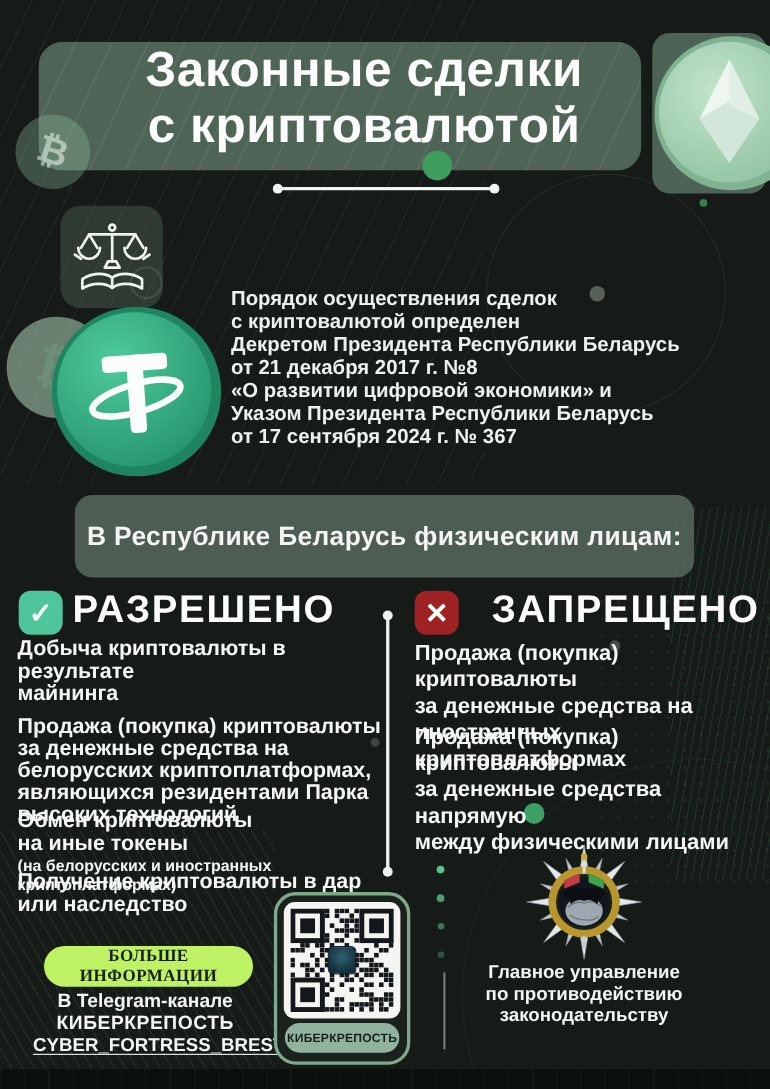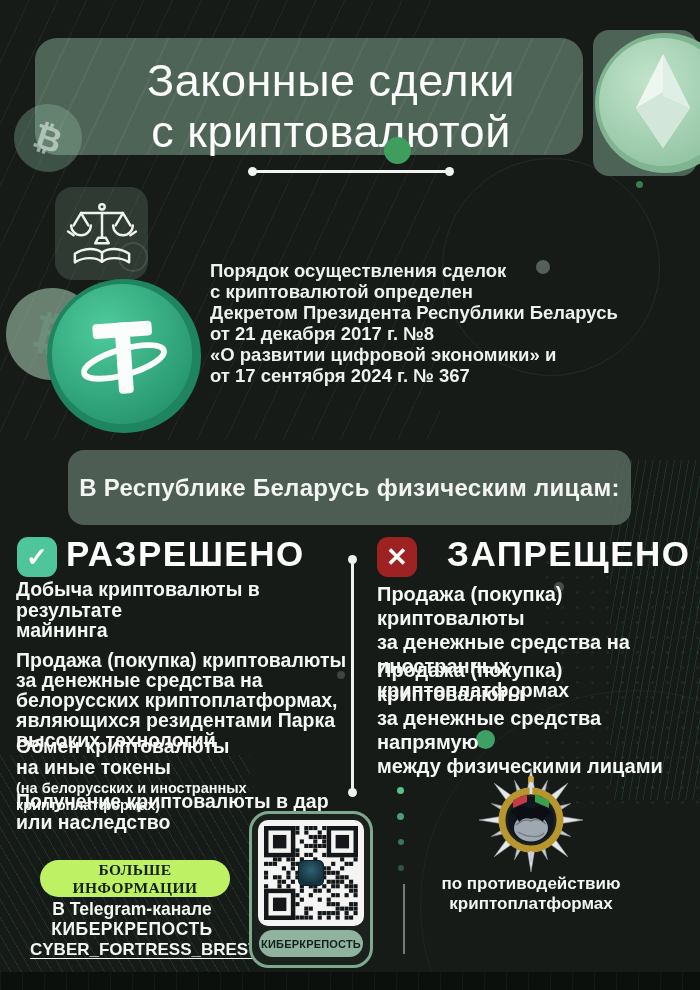--- a/index.html
+++ b/index.html
@@ -23,21 +23,21 @@
   .ring3{left:420px;top:690px;width:430px;height:430px;border-color:rgba(120,220,160,.06);}
   .bottom-strip{left:0;top:972px;width:700px;height:18px;background:#0c100d;
     background-image:repeating-linear-gradient(90deg,rgba(255,255,255,.04) 0 1px,transparent 1px 22px);}
 
   .dot{border-radius:50%;}
 
   
   .title-banner{left:35px;top:38px;width:548px;height:117px;background:#4e6456;border-radius:22px;
     background-image:repeating-linear-gradient(115deg,rgba(255,255,255,.05) 0 2px,transparent 2px 30px);}
   .deco-square{left:593px;top:30px;width:104px;height:146px;background:#4d6355;border-radius:16px;}
-  .title-text{left:35px;top:55px;width:592px;text-align:center;font-weight:normal;
+  .title-text{left:35px;top:37px;width:592px;text-align:center;font-weight:bold;
     font-size:45px;line-height:51px;letter-spacing:.5px;color:#fbfcfb;}
   .green-dot-title{left:384px;top:137px;width:27px;height:27px;background:#3f9e5e;}
   .hline{left:253px;top:170px;width:196px;height:3px;background:#f2f4f2;border-radius:2px;}
   .hline::before,.hline::after{content:"";position:absolute;top:-3px;width:9px;height:9px;border-radius:50%;background:#f2f4f2;}
   .hline::before{left:-5px;} .hline::after{right:-5px;}
 
   
   .coin-faded{border-radius:50%;background:rgba(150,195,168,.32);display:flex;align-items:center;justify-content:center;
     font-family:"DejaVu Sans",sans-serif;color:rgba(235,248,240,.55);font-weight:bold;}
   .btc-top{left:14px;top:104px;width:68px;height:68px;font-size:34px;transform:rotate(18deg);}
@@ -158,20 +158,21 @@
       <path d="M2.5,28 L7,31 M57.5,28 L53,31"></path>
     </svg>
   </div>
 
   <div class="abs law-text">
     <div>Порядок осуществления сделок</div>
     <div>с криптовалютой определен</div>
     <div>Декретом Президента Республики Беларусь</div>
     <div>от 21 декабря 2017 г. №8</div>
     <div>«О развитии цифровой экономики» и</div>
+    <div>Указом Президента Республики Беларусь</div>
     <div>от 17 сентября 2024 г. № 367</div>
   </div>
 
   <div class="abs coin-faded btc-mid">
     <span>₿</span>
   </div>
   <svg class="abs" style="left:45px;top:277px;" width="158" height="158" viewBox="0 0 160 160">
     <defs>
       <radialGradient id="tetg" cx="38%" cy="32%" r="80%">
         <stop offset="0%" stop-color="#4ecb9c"></stop>
@@ -390,17 +391,18 @@
     <path d="M40,65 q9,5 13,4 q8,2 13,-3" fill="none" stroke="#6e7880" stroke-width="1.2"></path>
     <path d="M33,46 C40,36 48,40 53,42 C58,40 66,36 73,46 C68,48 66,52 65,55 C60,50 56,51 53,52 C50,51 46,50 41,55 C40,52 38,48 33,46 Z" fill="#0b0e12"></path>
     <rect x="50.2" y="9" width="5.6" height="7" rx="1.5" fill="#c9a93a"></rect>
     <rect x="51.6" y="15" width="2.8" height="12" fill="#d8dde2"></rect>
     <rect x="51.6" y="84" width="2.8" height="11" fill="#c2c8cd"></rect>
     <polygon points="35,33 49,27 49,35 35,41" fill="#c43a45"></polygon>
     <polygon points="57,27 71,33 71,41 57,35" fill="#3da04a"></polygon>
   </svg>
 
   <div class="abs dept-block">
+    <div class="dept-line">Главное управление</div>
     <div class="dept-line">по противодействию</div>
-    <div class="dept-line">криптоплатформах</div>
+    <div class="dept-line">законодательству</div>
   </div>
 
 </div>
 
 </body></html>

